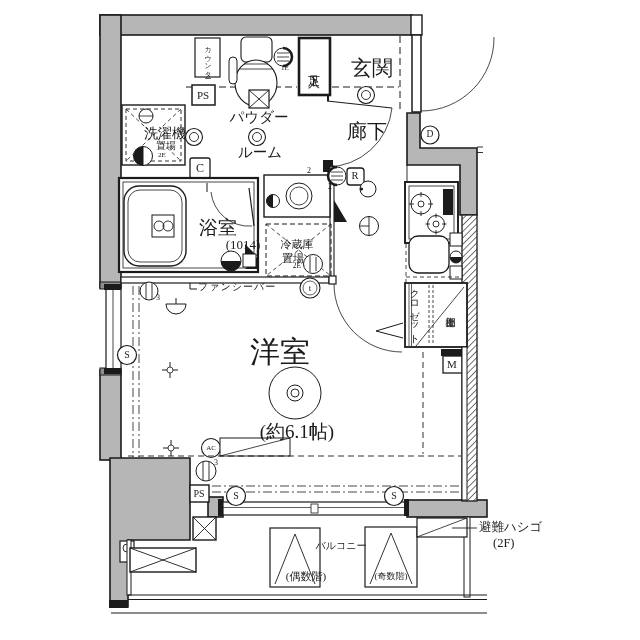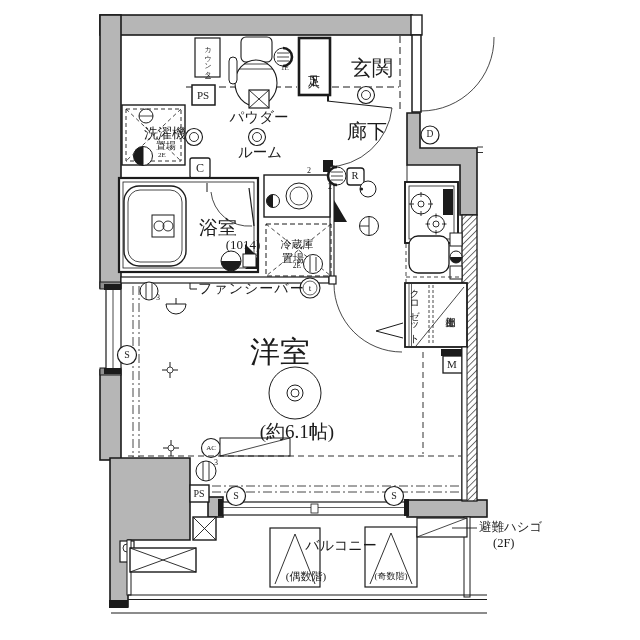--- a/index.html
+++ b/index.html
@@ -285,26 +285,26 @@
 <div class="lbl c" style="left:260px;top:152px;font-size:14.5px;">ルーム</div>
 <div class="lbl c" style="left:165px;top:134px;font-size:14px;">洗濯機</div>
 <div class="lbl c" style="left:166px;top:146px;font-size:10px;">置場</div>
 <div class="lbl c" style="left:162px;top:155px;font-size:7px;">2E</div>
 <div class="lbl c" style="left:200px;top:168px;font-size:12px;">C</div>
 <div class="lbl c" style="left:218px;top:227px;font-size:19px;">浴室</div>
 <div class="lbl c" style="left:219px;top:244px;font-size:13px;margin-left:24px;">(1014)</div>
 <div class="lbl c" style="left:297px;top:244px;font-size:11px;">冷蔵庫</div>
 <div class="lbl c" style="left:293px;top:258px;font-size:11px;">置場</div>
 <div class="lbl c" style="left:297px;top:266px;font-size:7.5px;">2E</div>
-<div class="lbl" style="left:198px;top:282px;font-size:14px;letter-spacing:1px;">ファンシーバー</div>
+<div class="lbl" style="left:198px;top:282px;font-size:10px;letter-spacing:1px;">ファンシーバー</div>
 <div class="lbl c v" style="left:414px;top:310px;font-size:10px;">クロゼット</div>
 <div class="lbl c v" style="left:450px;top:309px;font-size:10px;">上部棚</div>
 <div class="lbl c" style="left:280px;top:352px;font-size:30px;">洋室</div>
 <div class="lbl c" style="left:297px;top:431px;font-size:19px;">(約6.1帖)</div>
-<div class="lbl c" style="left:341px;top:546px;font-size:14px;">バルコニー</div>
+<div class="lbl c" style="left:341px;top:546px;font-size:10px;">バルコニー</div>
 <div class="lbl c" style="left:306px;top:576px;font-size:11px;">(偶数階)</div>
 <div class="lbl c" style="left:391px;top:576px;font-size:9px;">(奇数階)</div>
 <div class="lbl" style="left:479px;top:521px;font-size:12.5px;">避難ハシゴ</div>
 <div class="lbl" style="left:481px;top:537px;font-size:12.5px;margin-left:12px;">(2F)</div>
 <div class="lbl c" style="left:199px;top:494px;font-size:10px;">PS</div>
 <div class="lbl c" style="left:127px;top:355px;font-size:10px;">S</div>
 <div class="lbl c" style="left:236px;top:496px;font-size:10px;">S</div>
 <div class="lbl c" style="left:394px;top:496px;font-size:10px;">S</div>
 <div class="lbl c" style="left:430px;top:135px;font-size:9.5px;">D</div>
 <div class="lbl c" style="left:355px;top:176px;font-size:10.5px;">R</div>

